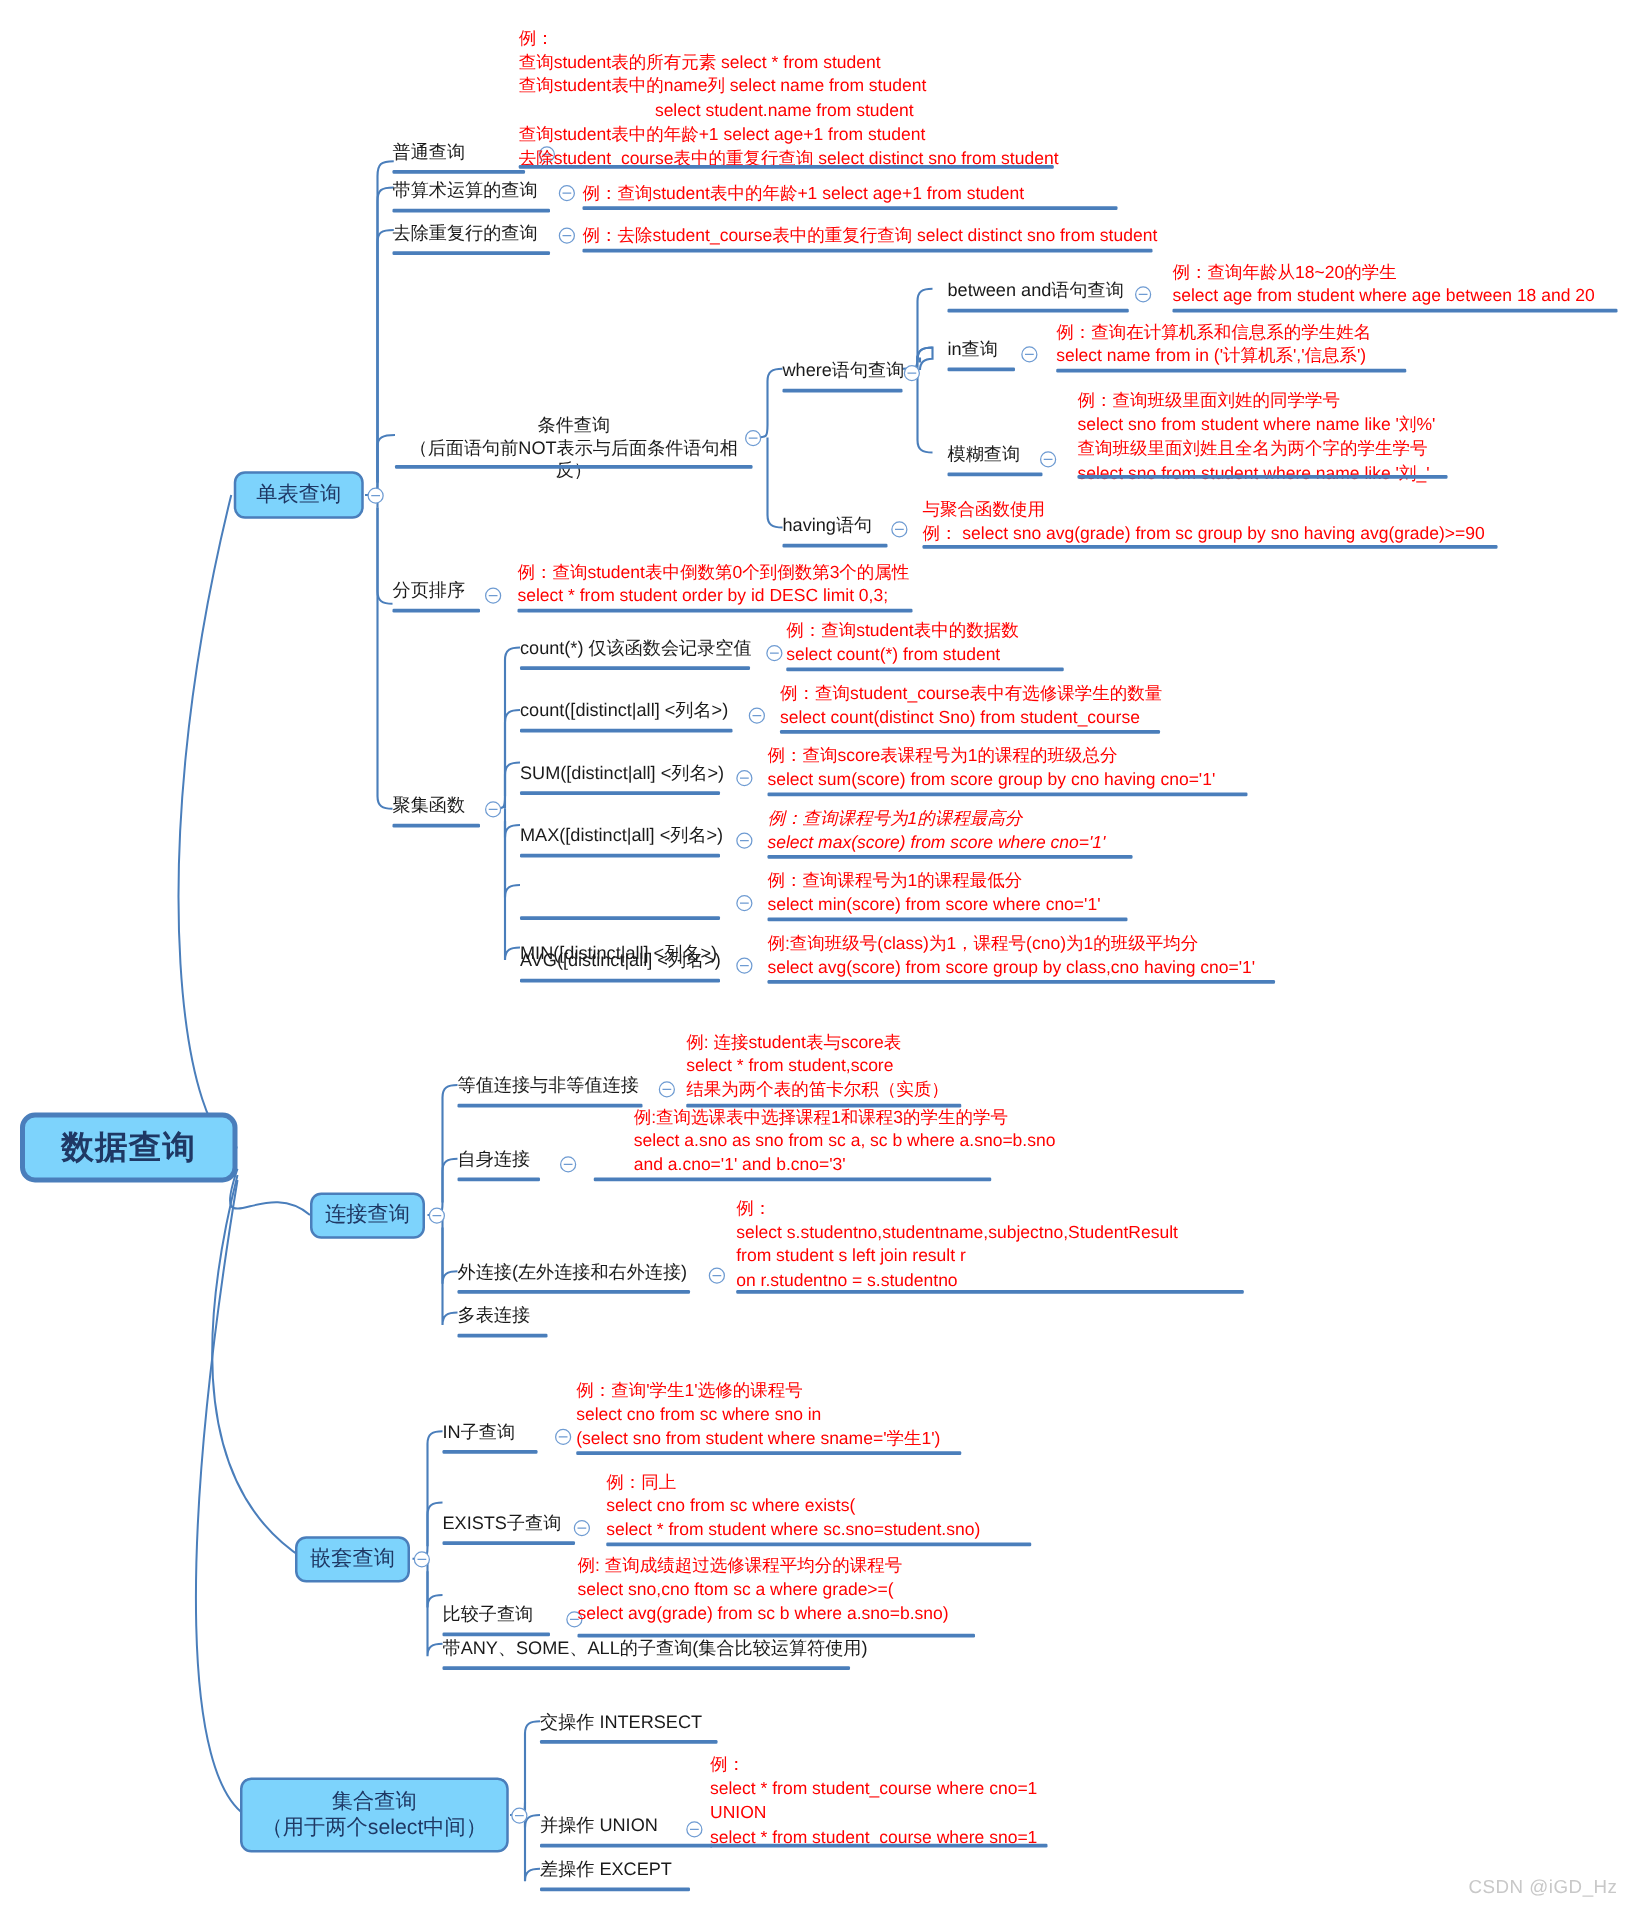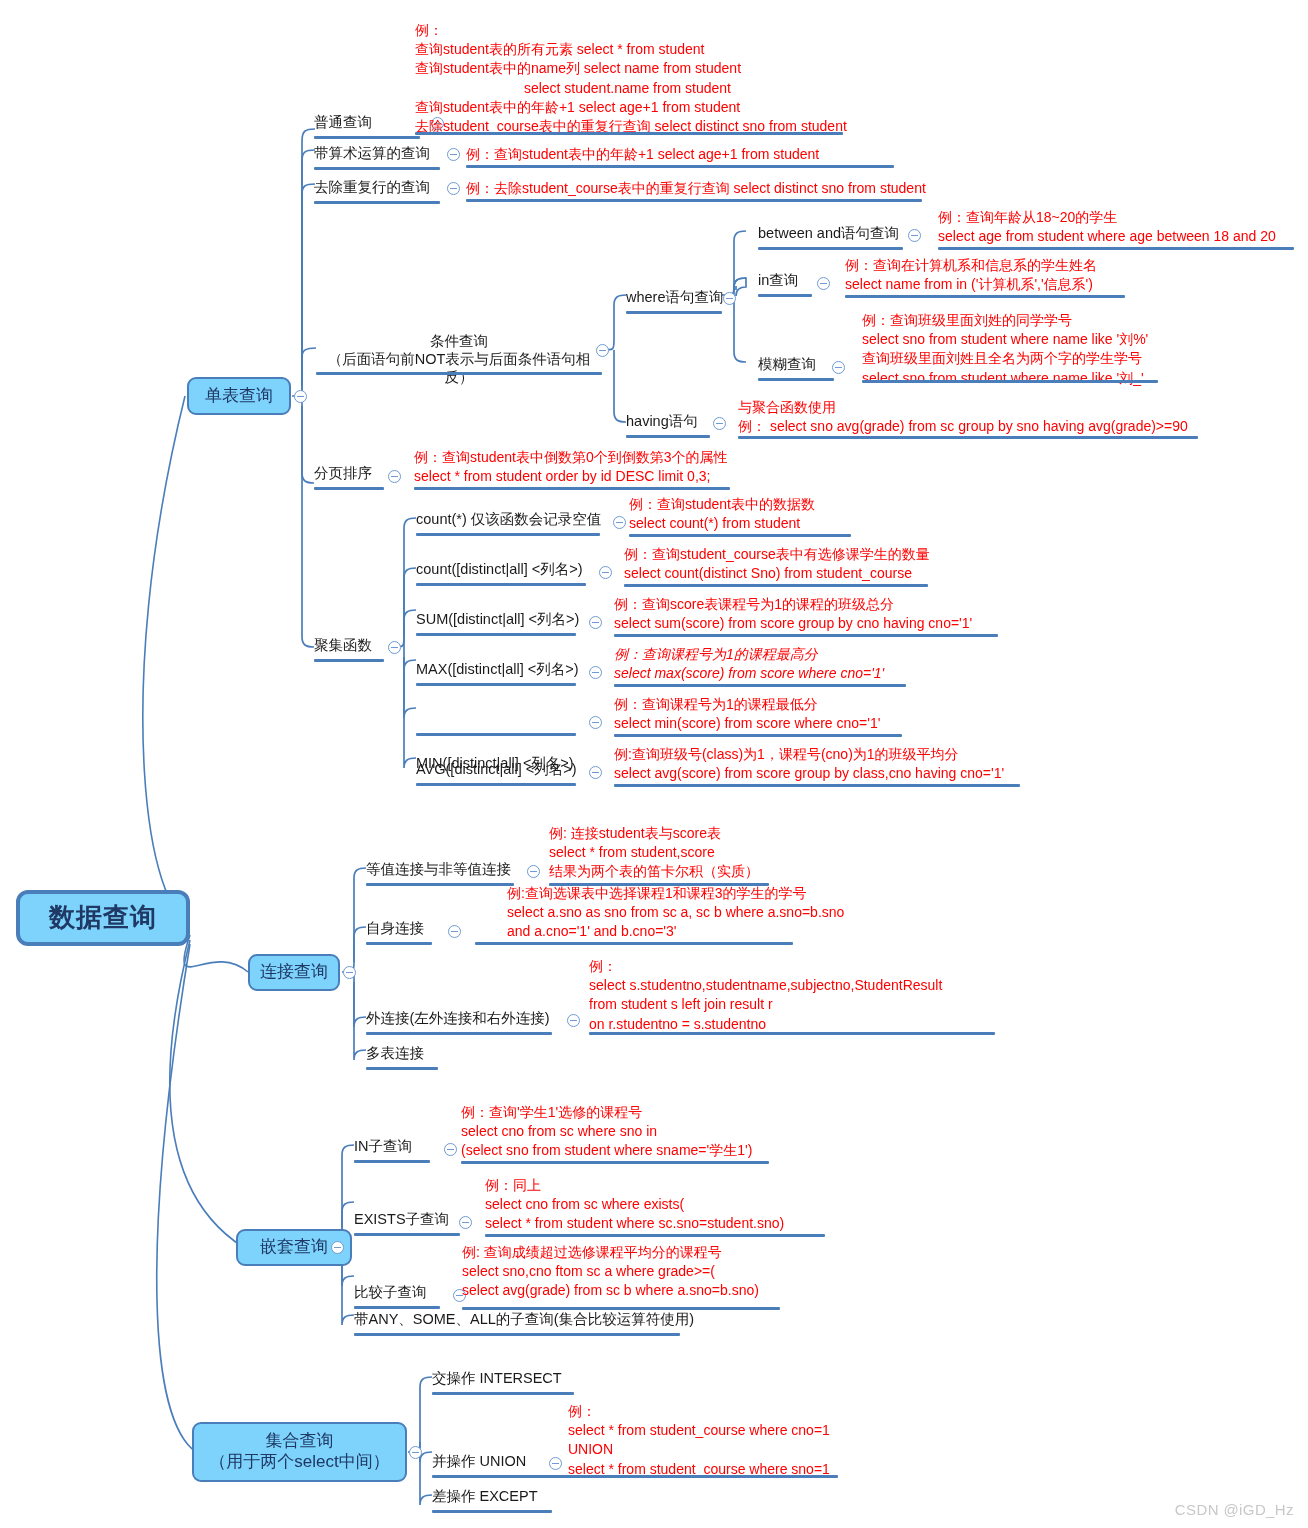--- a/index.html
+++ b/index.html
@@ -137,21 +137,21 @@
   <div class="boxnode l1" style="left:187px;top:377px;width:104px;height:38px;">
     <span>单表查询</span>
   </div>
   <div class="toggle" style="left:294px;top:390px;"></div>
 
   <div class="boxnode l1" style="left:248px;top:954px;width:92px;height:37px;">
     <span>连接查询</span>
   </div>
   <div class="toggle" style="left:343px;top:966px;"></div>
 
-  <div class="boxnode l1" style="left:236px;top:1229px;width:116px;height:37px;">
+  <div class="boxnode l1" style="left:236px;top:1229px;width:92px;height:37px;">
     <span>嵌套查询</span>
   </div>
   <div class="toggle" style="left:331px;top:1241px;"></div>
 
   <div class="boxnode l1 two" style="left:192px;top:1422px;width:215px;height:60px;">
     <span style="white-space:pre-line;">集合查询
 （用于两个select中间）</span>
   </div>
   <div class="toggle" style="left:409px;top:1446px;"></div>
 

